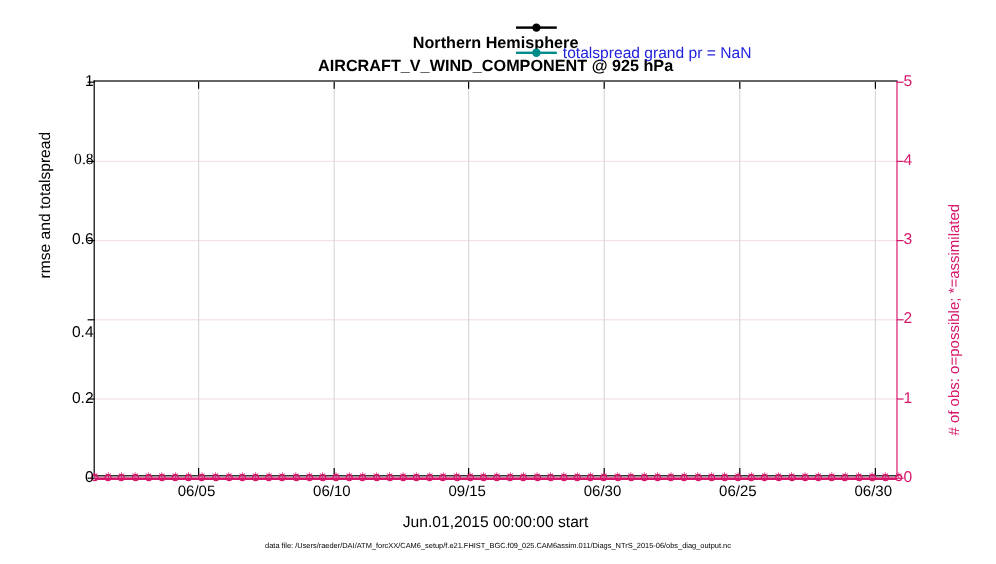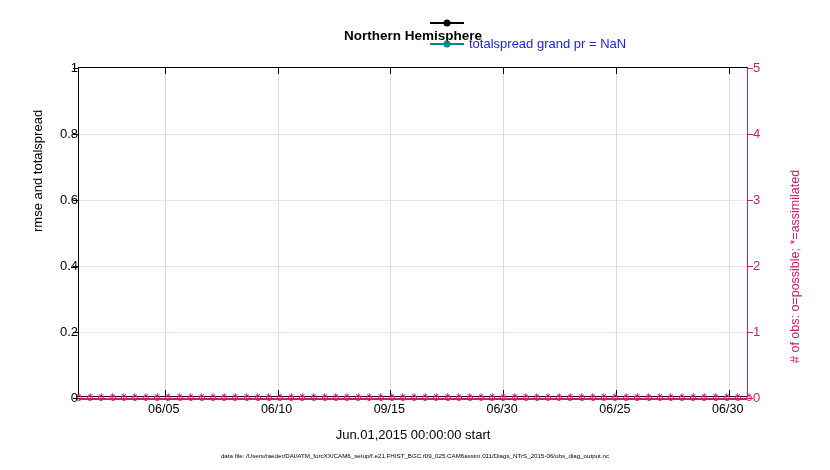--- a/index.html
+++ b/index.html
@@ -249,20 +249,21 @@
     border-top: 2px solid #d6186c;
   }
 </style>
 </head>
 <body>
 
 <div id="figure">
 
   <div class="title-block">
     <div>Northern Hemisphere</div>
+    <div>AIRCRAFT_V_WIND_COMPONENT @ 925 hPa</div>
   </div>
 
   <div id="legend">
     <div class="legend-row">
       <span class="legend-mark">
         <span class="lm-line" style="border-top-color:#000000;"></span>
         <span class="lm-dot" style="background:#000000;"></span>
       </span>
     </div>
     <div class="legend-row">
@@ -447,23 +448,23 @@
         <div class="obs-star" style="left: 636.5px; top: 0px;">*</div>
         <div class="obs-star" style="left: 647.667px; top: 0px;">*</div>
         <div class="obs-star" style="left: 658.833px; top: 0px;">*</div>
         <div class="obs-star" style="left: 670px; top: 0px;">*</div>
       </div>
   </div>
 
   <div id="ylabels-left">
       <div class="ylabel-left" style="top: 397px;">0</div>
       <div class="ylabel-left" style="top: 331px;">0.2</div>
-      <div class="ylabel-left" style="top: 265px;">0.4</div>
+      <div class="ylabel-left" style="top: 276px;">0.4</div>
       <div class="ylabel-left" style="top: 199px;">0.6</div>
-      <div class="ylabel-left" style="top: 133px;">0.8</div>
+      <div class="ylabel-left" style="top: 133px; font-family: Liberation Serif, serif;">0.8</div>
       <div class="ylabel-left" style="top: 67px;">1</div>
     </div>
   <div id="ylabels-right">
       <div class="ylabel-right" style="top: 397px;">0</div>
       <div class="ylabel-right" style="top: 331px;">1</div>
       <div class="ylabel-right" style="top: 265px;">2</div>
       <div class="ylabel-right" style="top: 199px;">3</div>
       <div class="ylabel-right" style="top: 133px;">4</div>
       <div class="ylabel-right" style="top: 67px;">5</div>
     </div>

